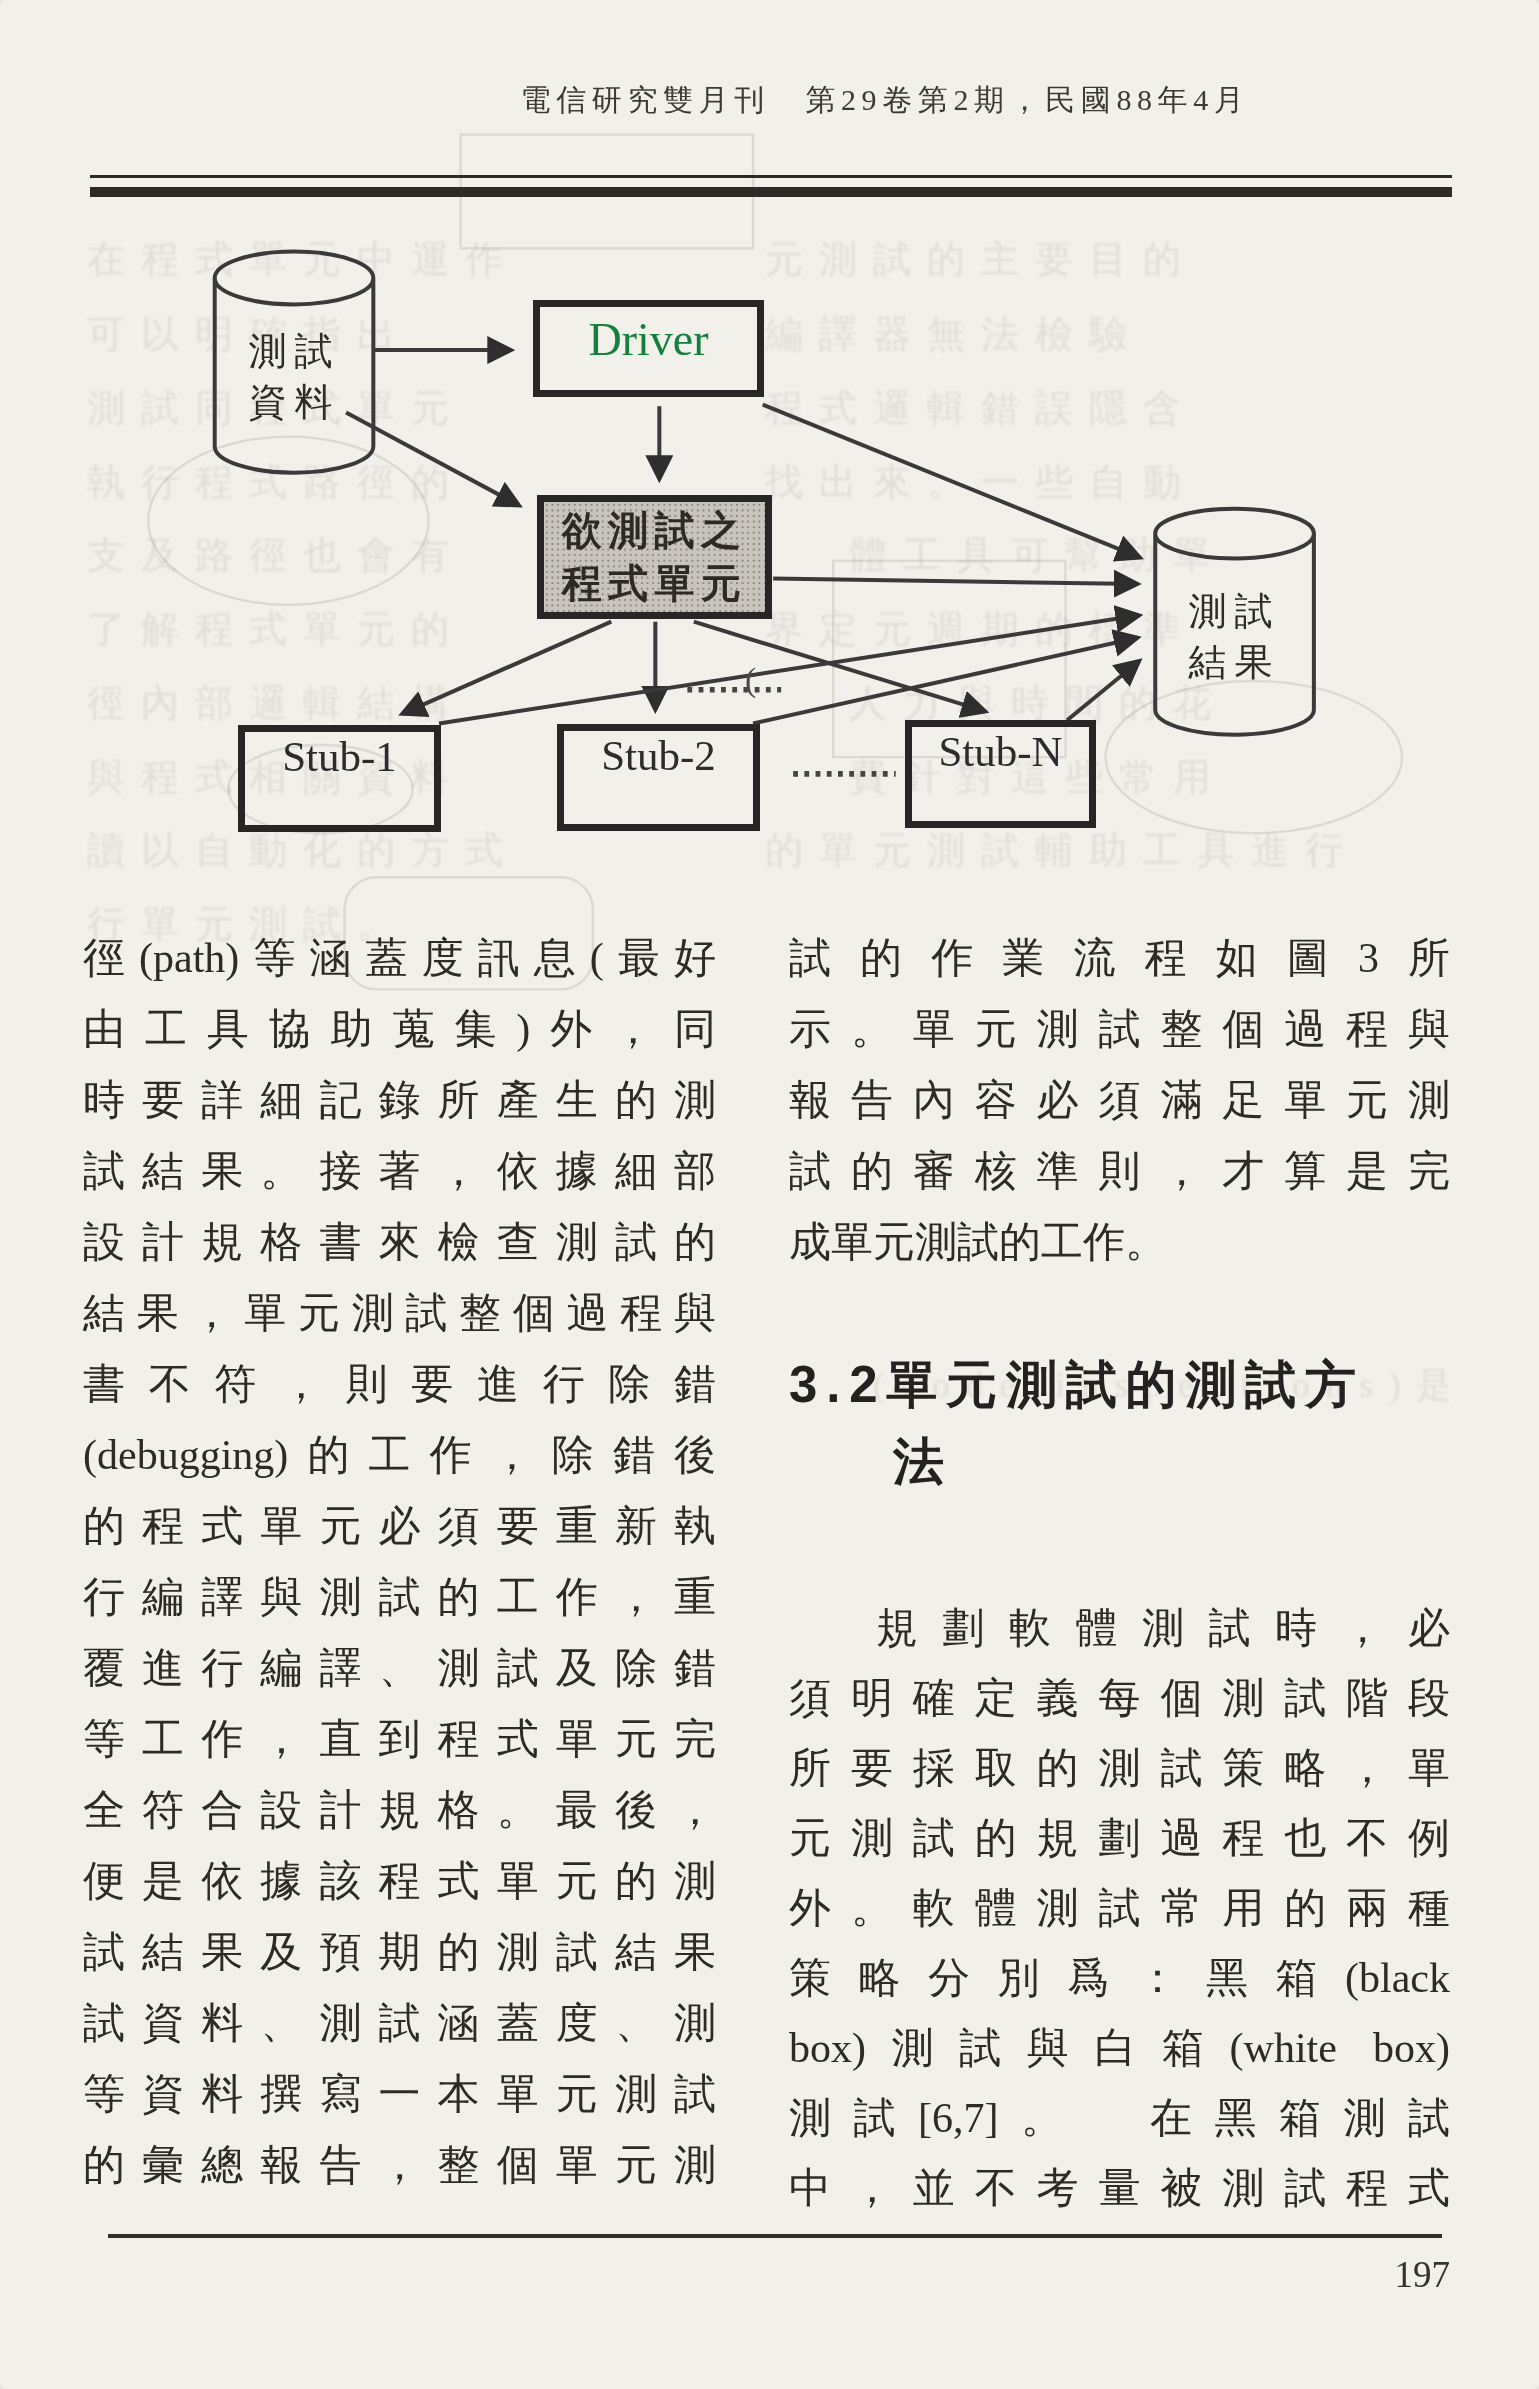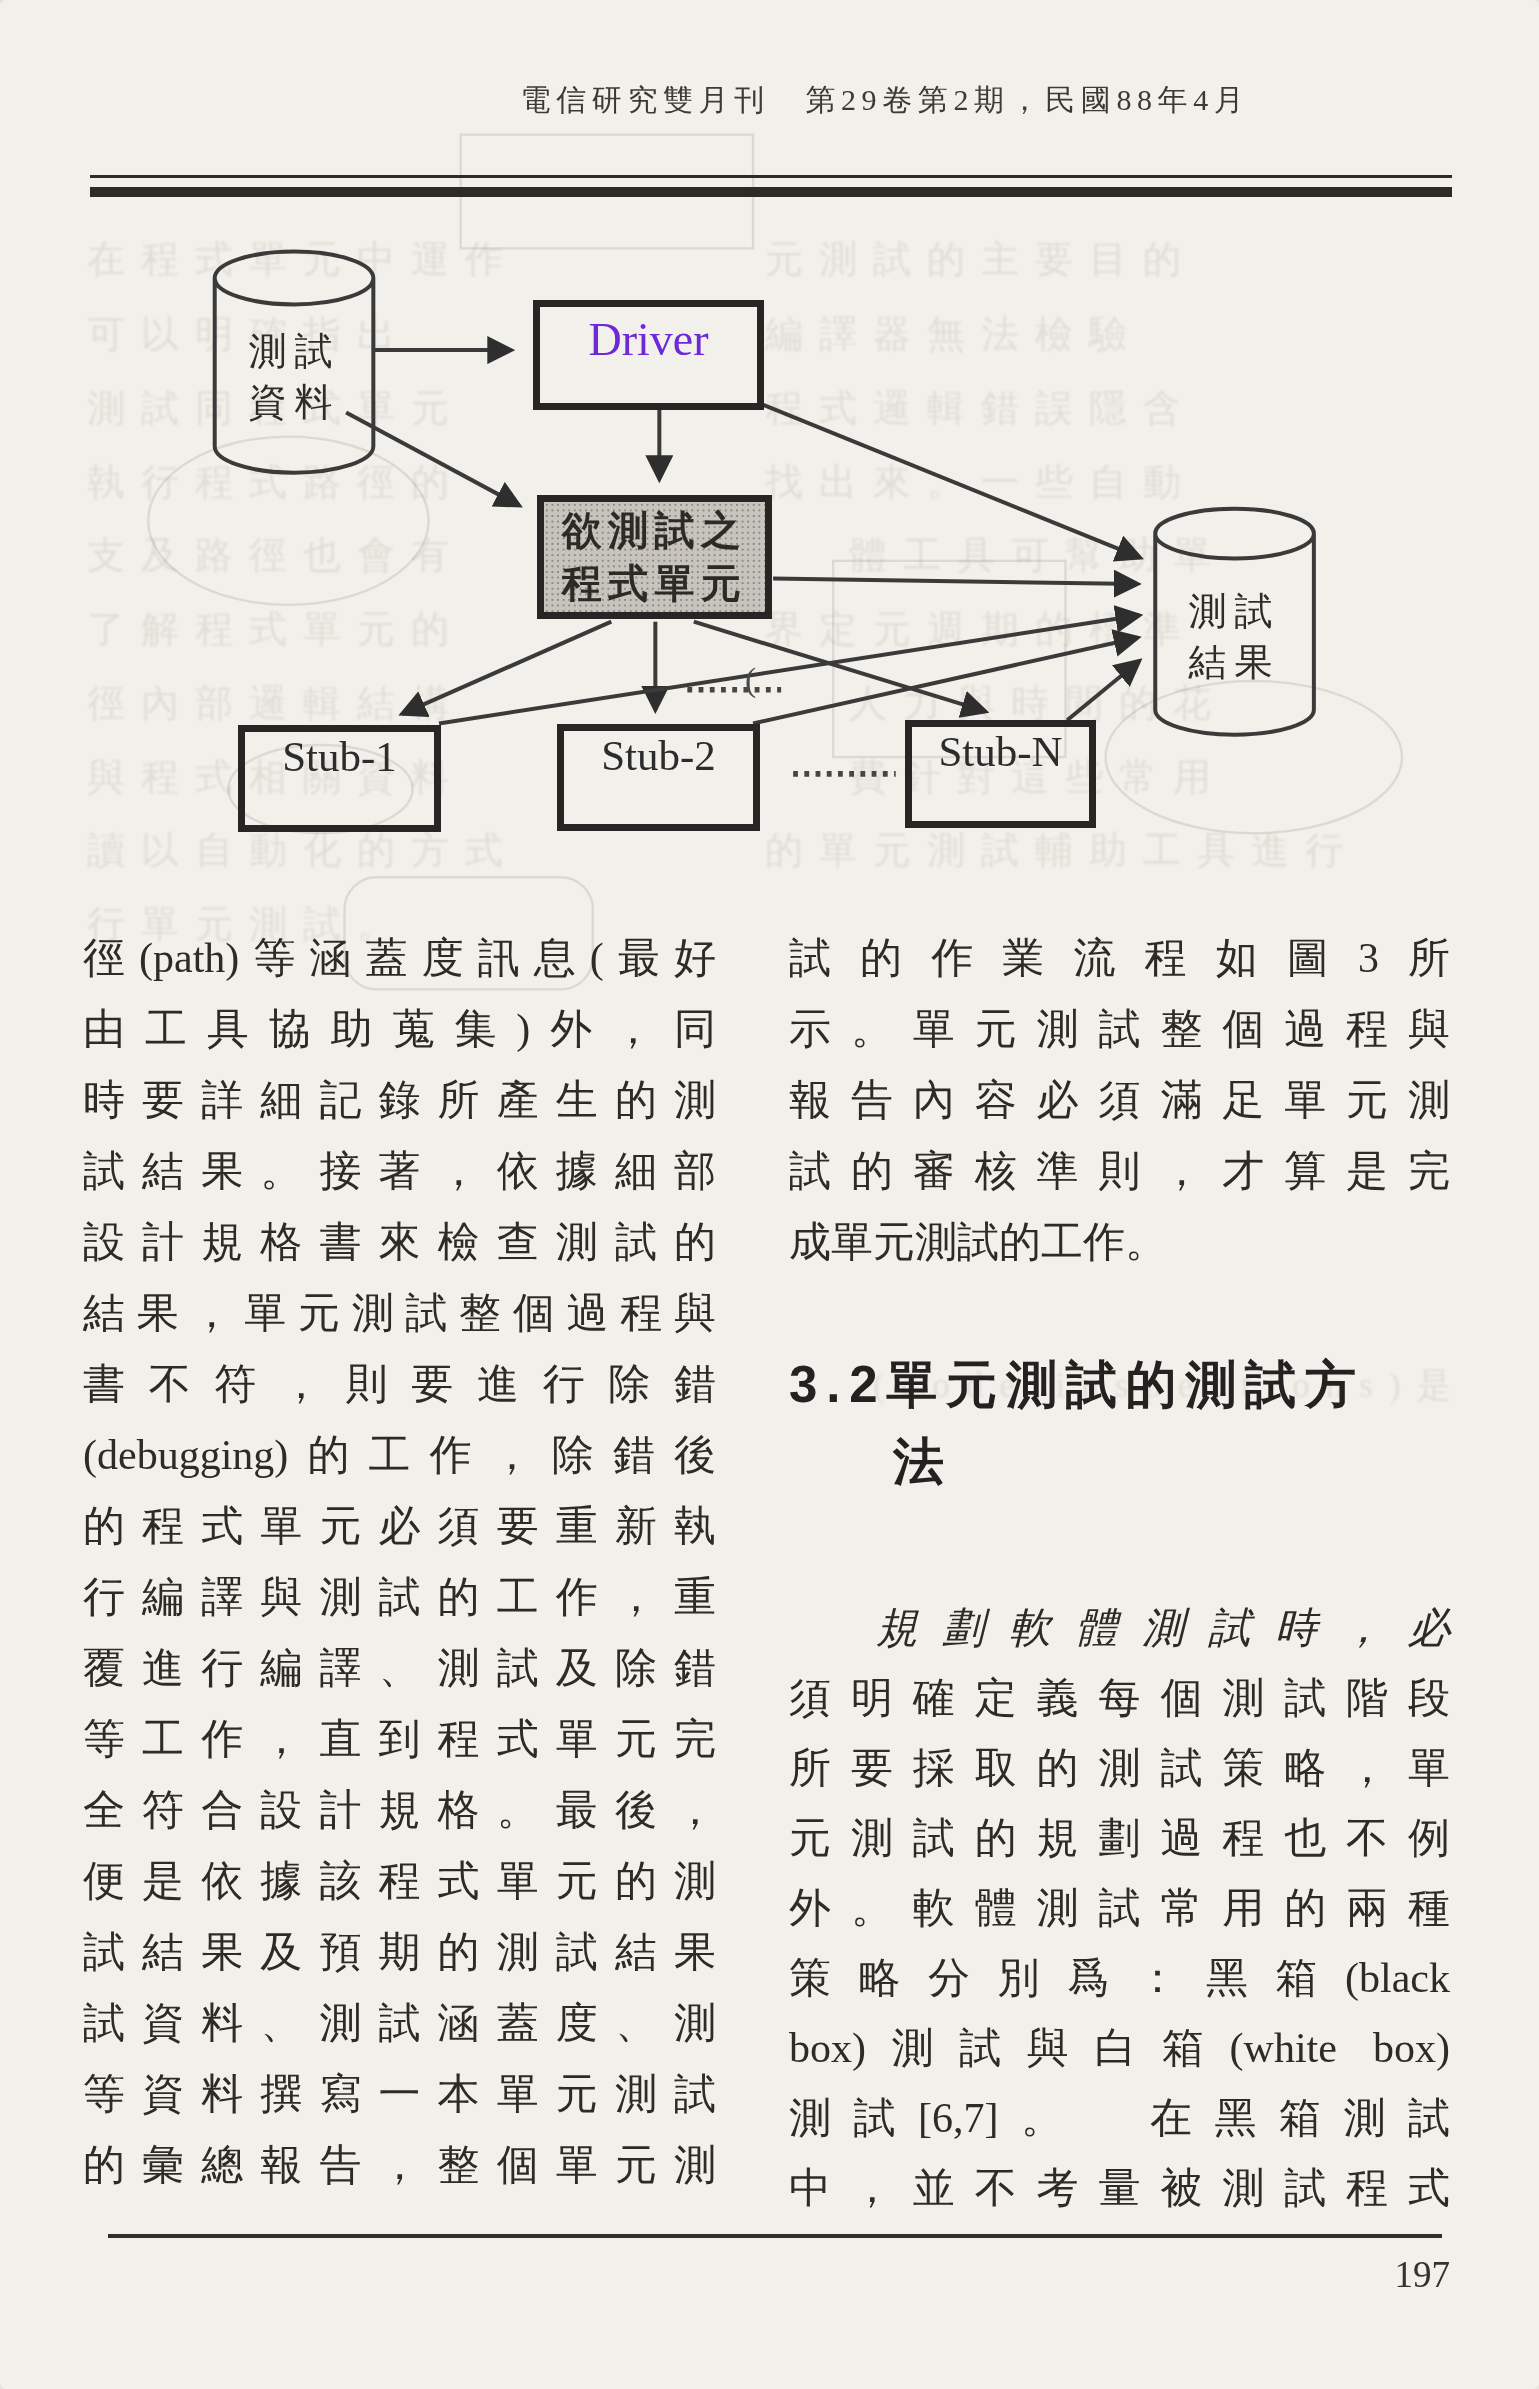--- a/index.html
+++ b/index.html
@@ -23,22 +23,22 @@
   }
   .rule{position:absolute;background:#2d2a27;z-index:3;}
   .rule-thin{left:90px;top:175px;width:1362px;height:3.2px;}
   .rule-thick{left:90px;top:187px;width:1362px;height:9.6px;}
   .rule-footer{left:108px;top:2234px;width:1334px;height:4px;background:#322f2b;}
   
   .diagram-svg{position:absolute;left:0;top:0;z-index:2;}
   .dnode{position:absolute;z-index:4;box-sizing:border-box;text-align:center;}
   .cyl-label{font-size:38px;letter-spacing:8px;line-height:51px;color:#2f2c28;margin-top:15px;}
   .box{border:7.2px solid #282624;display:flex;flex-direction:column;align-items:center;}
-  .driver-box{left:533px;top:300px;width:231px;height:110px;padding-top:6.4px;
-    font-size:46px;color:#6d28d9;}
+  .driver-box{left:533px;top:300px;width:231px;height:97px;padding-top:6.4px;
+    font-size:46px;color:#15803d;}
   .unit-box{
     left:537px;top:495px;width:235px;height:124px;justify-content:center;
     background-color:#c7c3bd;
     background-image:radial-gradient(#8d887f 1.3px,transparent 1.4px);
     background-size:5.6px 5.6px;
     font-size:40px;font-weight:600;letter-spacing:6.4px;line-height:53px;color:#2d2925;
   }
   .stub-box{width:203px;height:107px;padding-top:0;font-size:43px;color:#2c2c2c;}
   .stub1{left:238px;top:725px;}
   .stub2{left:557px;top:724px;}
@@ -49,21 +49,21 @@
   }
   
   .col{position:absolute;top:923px;z-index:4;}
   .col-left{left:83px;width:633px;}
   .col-right{left:789px;width:661px;}
   .line{
     height:71px;line-height:71px;font-size:42px;color:#2e2b27;
     text-align:justify;text-align-last:justify;word-break:break-all;
   }
   .line.nj{text-align-last:left;}
-  .line.in{text-indent:87px;font-style:italic;}
+  .line.in{text-indent:87px;}
   .para2{position:absolute;left:0;top:670px;width:661px;}
   .para2 .line{height:70px;line-height:70px;}
   .heading{
     position:absolute;left:0;top:423px;width:661px;
     font-family:"Liberation Sans","DejaVu Sans",sans-serif;
     font-weight:bold;color:#242220;
   }
   .heading-l1{font-size:51px;line-height:77px;letter-spacing:8.8px;}
   .heading-l2{font-size:51px;line-height:77px;letter-spacing:8.8px;text-indent:104px;}
   

